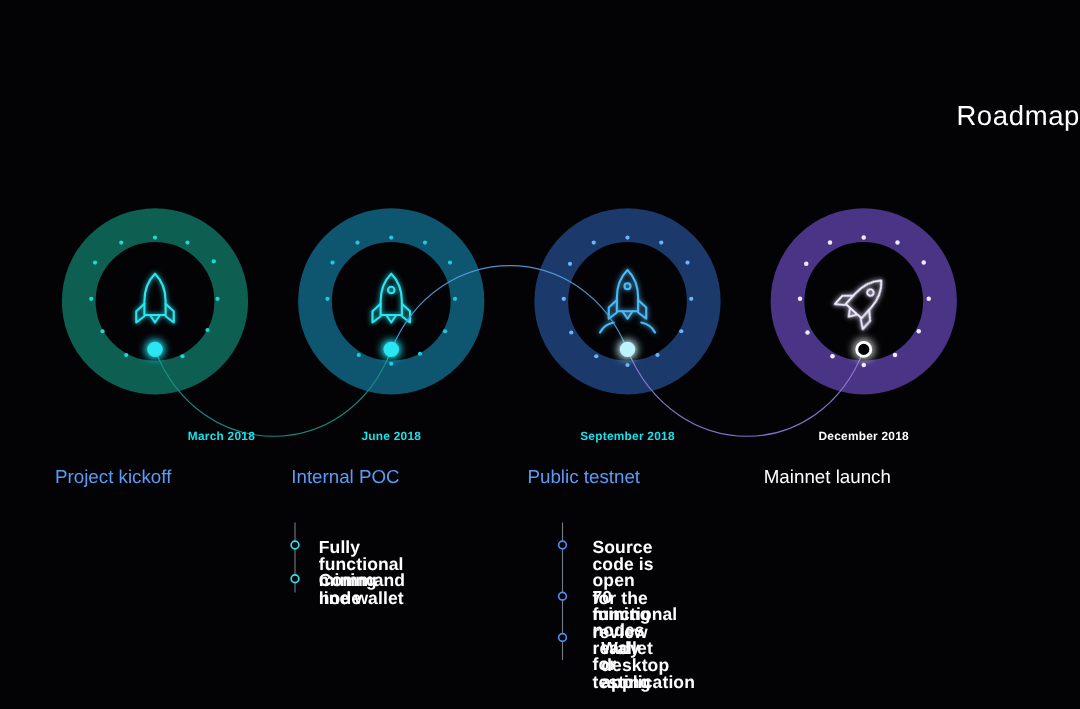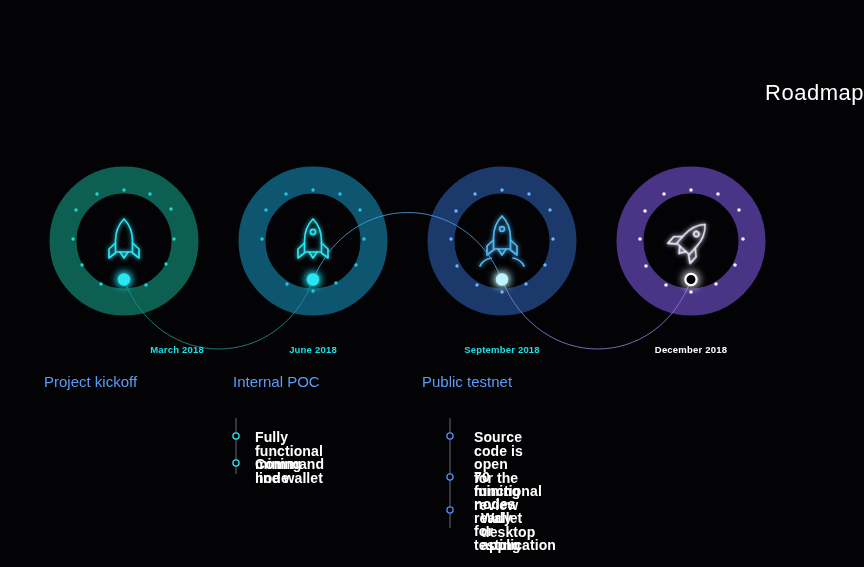--- a/index.html
+++ b/index.html
@@ -247,20 +247,21 @@
   <div class="ms-date" style="left:44px; top:344px; width:160px; color:#19e0ea;text-align:right;">March 2018</div>
   <div class="ms-name" style="left:44px; top:373px; width:160px; color:#5b9cf7;">Project kickoff</div>
 
   <div class="ms-date" style="left:233px; top:344px; width:160px; color:#19e0ea;">June 2018</div>
   <div class="ms-name" style="left:233px; top:373px; width:160px; color:#5b9cf7;">Internal POC</div>
 
   <div class="ms-date" style="left:422px; top:344px; width:160px; color:#19e0ea;">September 2018</div>
   <div class="ms-name" style="left:422px; top:373px; width:160px; color:#5b9cf7;">Public testnet</div>
 
   <div class="ms-date" style="left:611px; top:344px; width:160px; color:#ffffff;">December 2018</div>
+  <div class="ms-name" style="left:611px; top:373px; width:160px; color:#ffffff;">Mainnet launch</div>
 
   <div class="bullets">
     <div class="b-row" style="left:255px; top:431px; color:#ffffff;">Fully functional mining node</div>
     <div class="b-row" style="left:255px; top:458px; color:#ffffff;">Command line wallet</div>
   </div>
 
   <div class="bullets">
     <div class="b-row" style="left:474px; top:431px; color:#ffffff;">Source code is open
 for the functional review</div>
     <div class="b-row" style="left:474px; top:471px; color:#ffffff;">70 mining nodes ready

